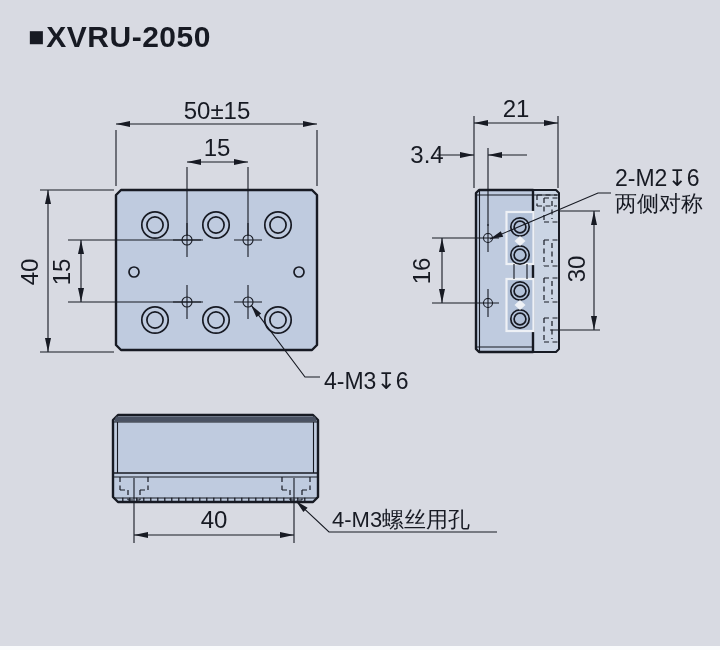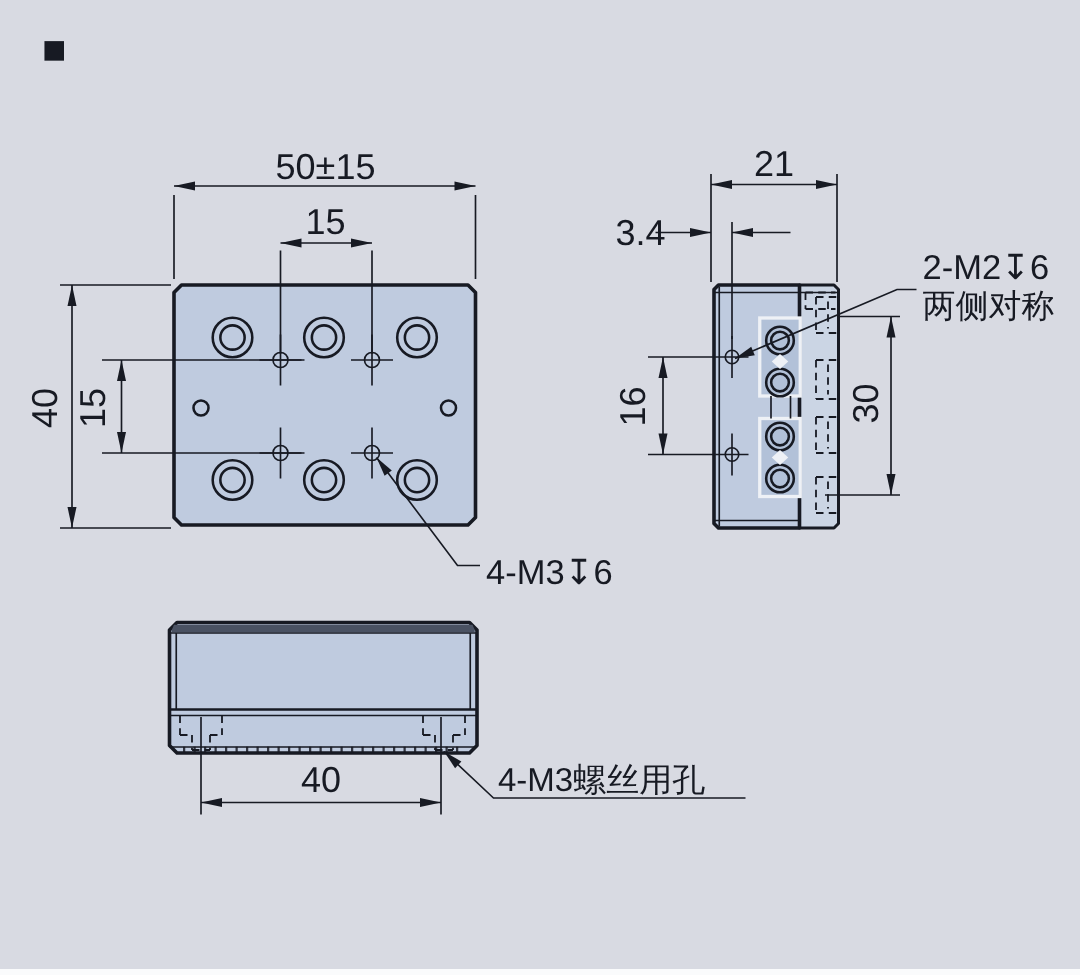--- a/index.html
+++ b/index.html
@@ -33,20 +33,21 @@
   .callout{font-size:23px;}
   .callout-cn{font-size:22px;}
 </style>
 </head>
 <body>
 
 <div class="page">
 
   <div class="header">
     <span class="marker">■</span>
+    <span class="title">XVRU-2050</span>
   </div>
 
   <svg width="720" height="650" viewBox="0 0 720 650">
 
     <g>
       <path class="outline" d="M121,190 H312 L317,195 V345 L312,350 H121 L116,345 V195 Z"></path>
 
       <g class="med">
         <circle cx="155" cy="225" r="13.2"></circle>
           <circle cx="155" cy="225" r="8.1"></circle>

